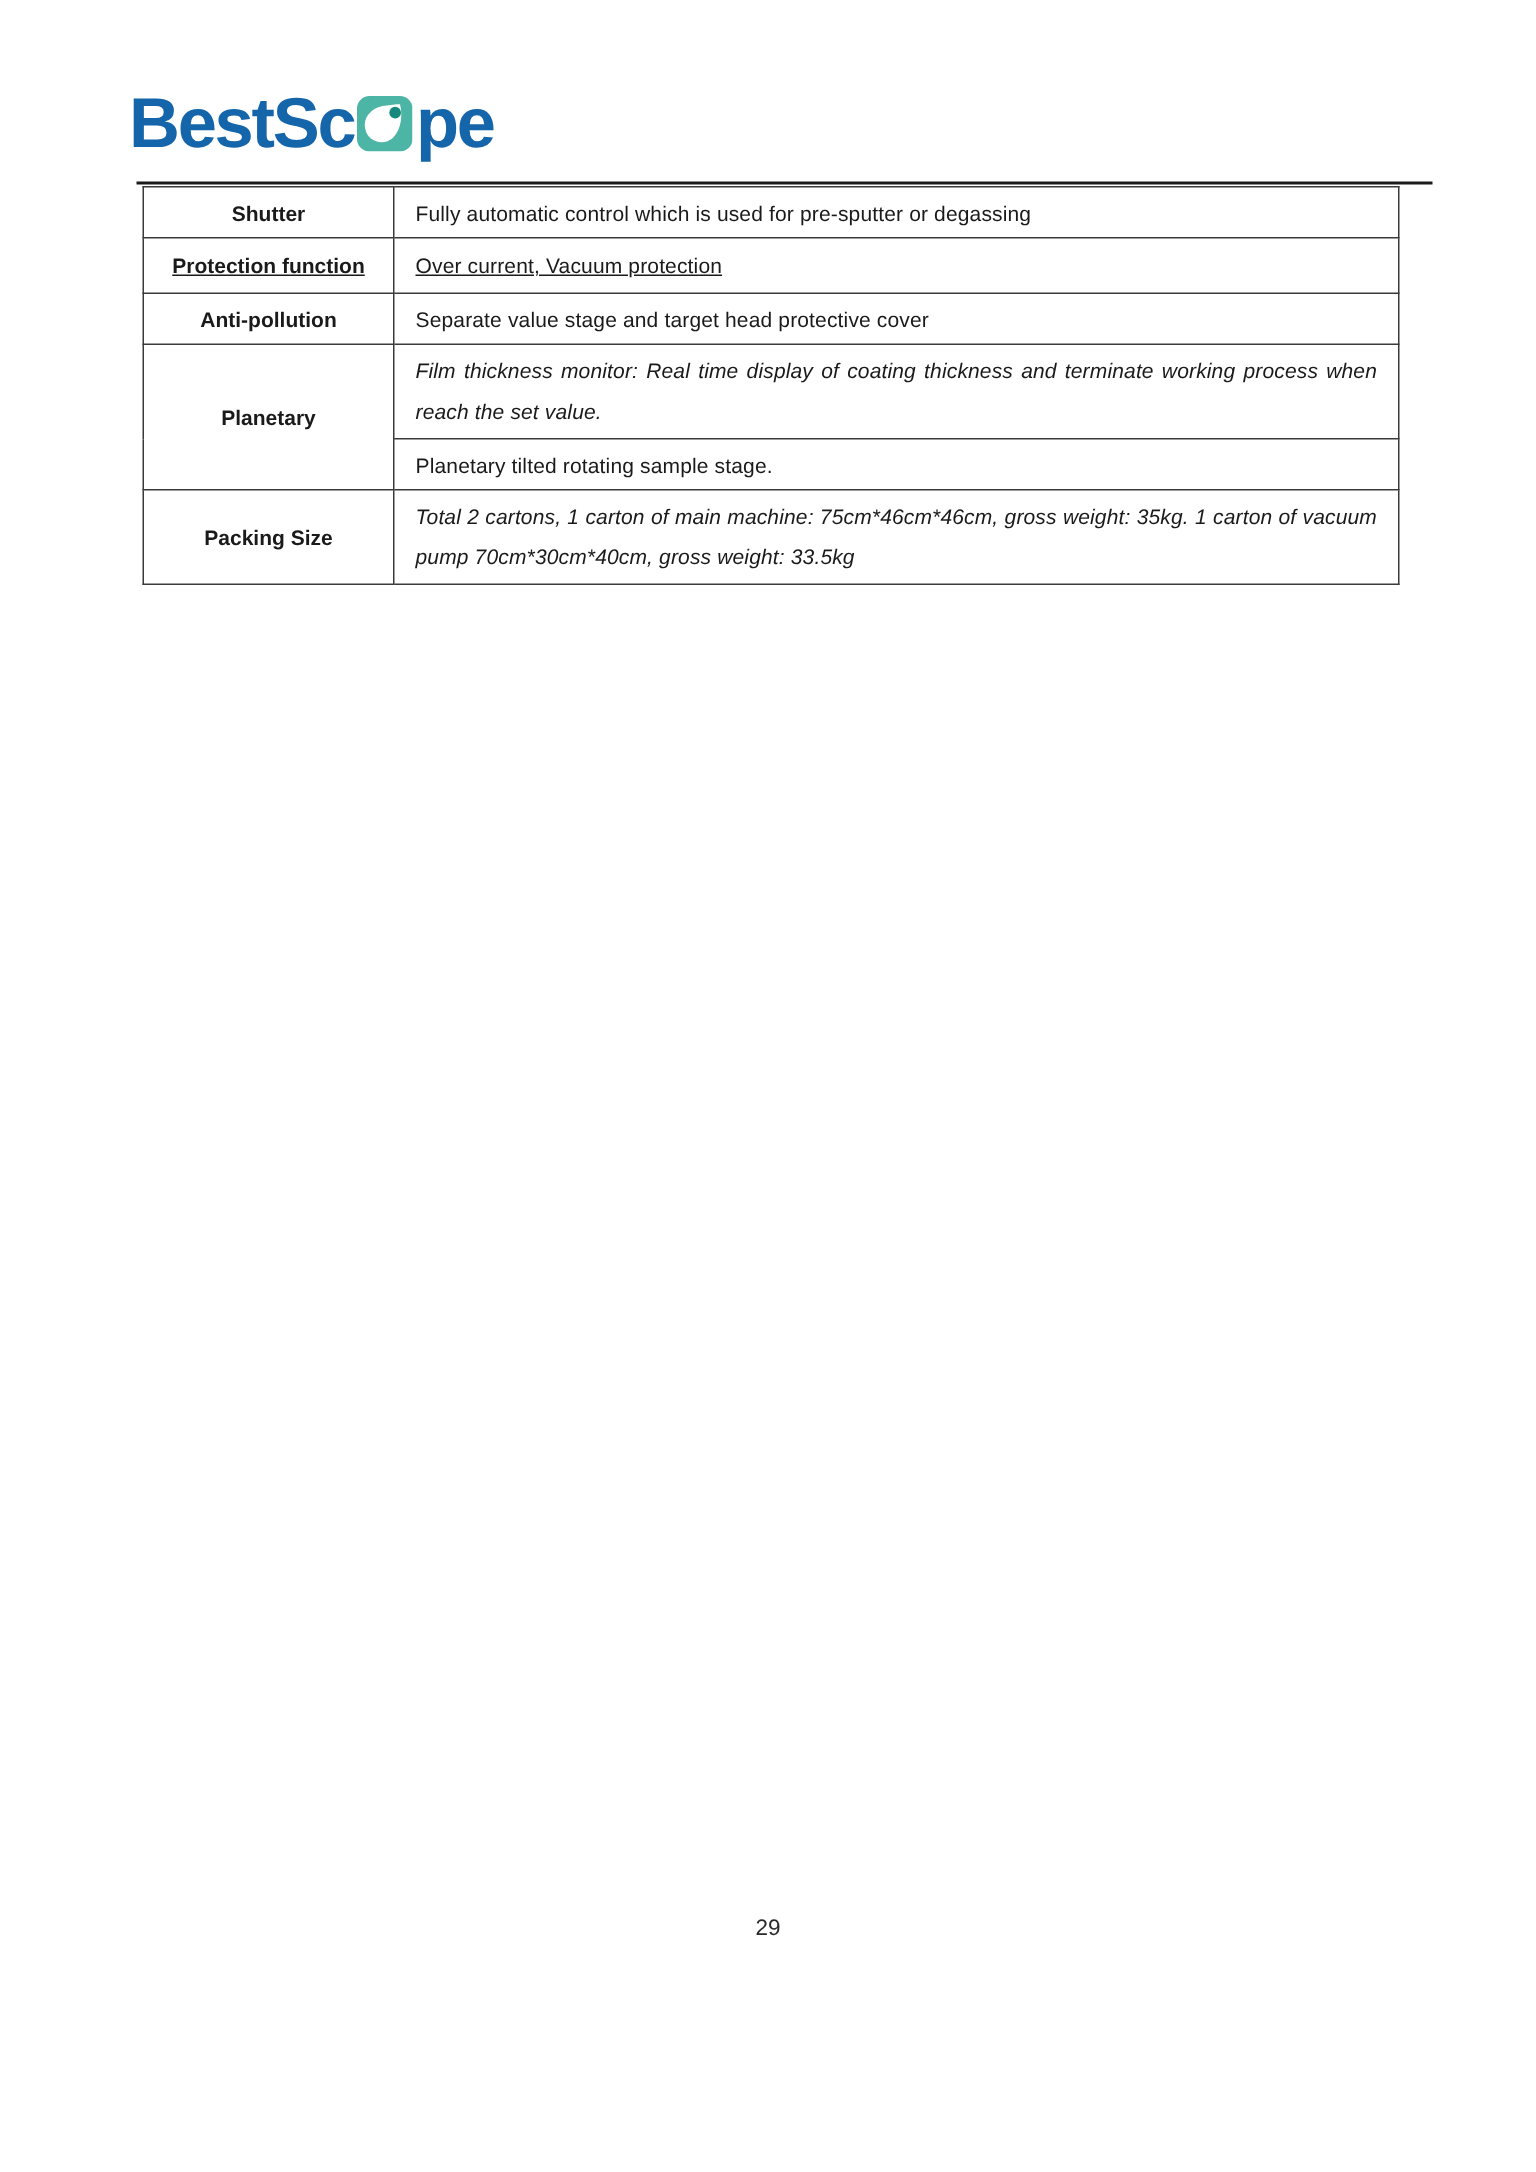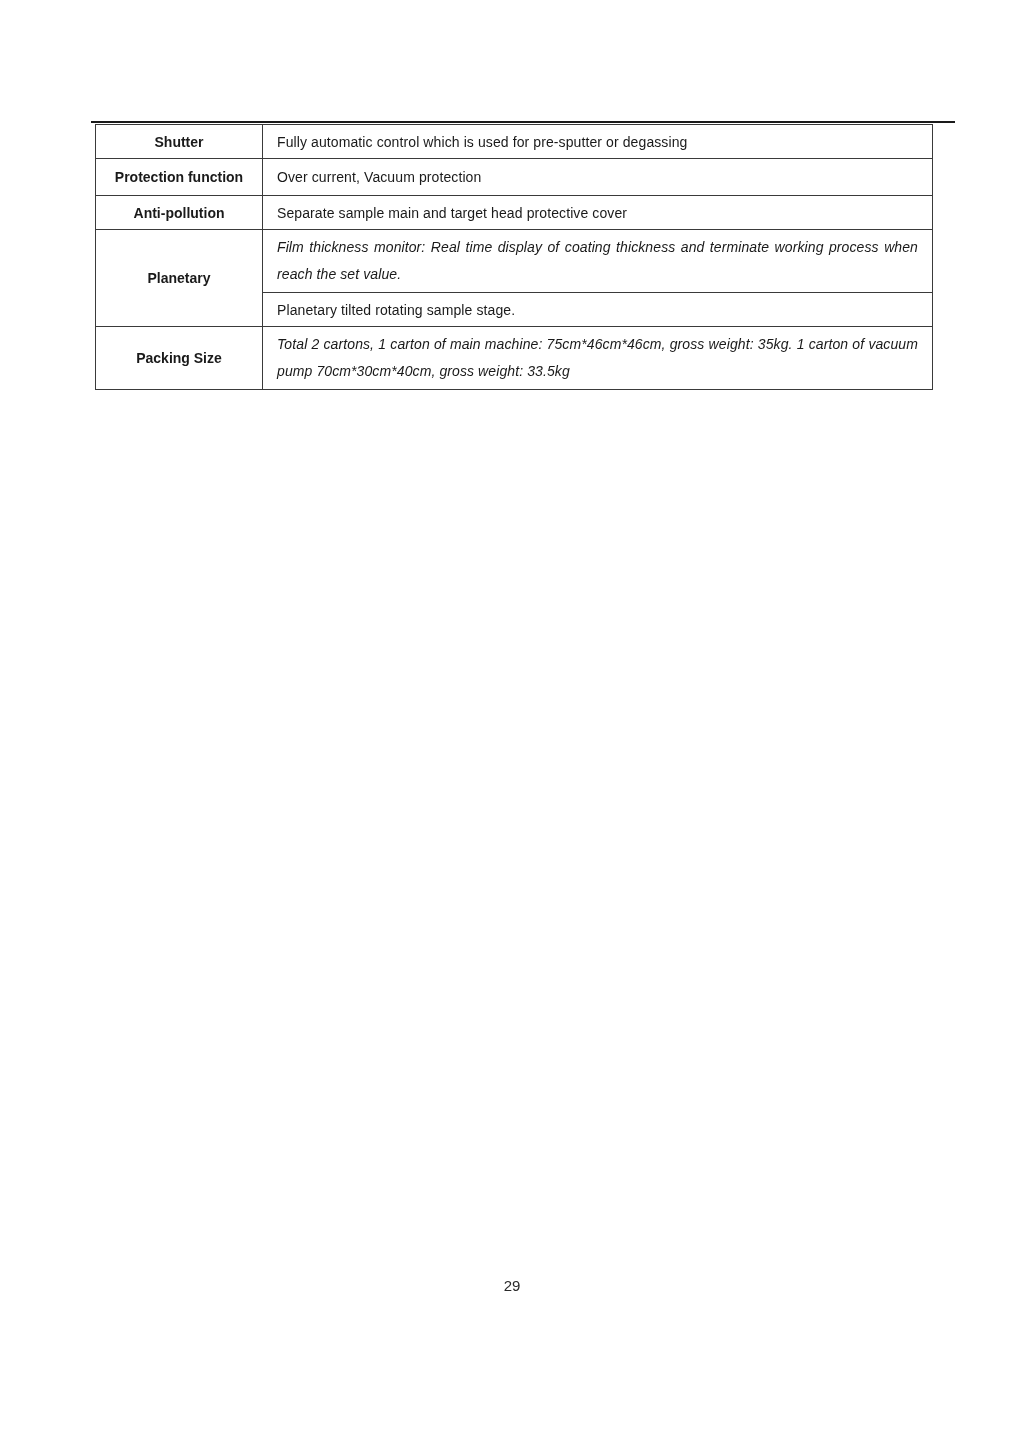--- a/index.html
+++ b/index.html
@@ -78,58 +78,67 @@
     padding: 4px 14px;
     letter-spacing: 0.1px;
   }
   .spec-table td.content-justify {
     text-align: justify;
     text-align-last: left;
     line-height: 27px;
     font-style: italic;
   }
   .row-h33 { height: 34px; }
-  .row-h37 { height: 37px; }
+  .row-h37 { height: 37px; text-decoration: underline; }
   .row-h56 { height: 56px; }
   .row-h34 { height: 34px; }
   .row-h55 { height: 55px; }
 
   
   .page-number {
     position: absolute;
     top: 1277px;
     left: 0;
     width: 100%;
     text-align: center;
     font-size: 15px;
     color: #2a2a2a;
   }
 </style>
 </head>
 <body>
 
 <div class="page">
 
+  <div class="logo">
+    <span>BestSc</span><span class="logo-o">
+      <svg width="37" height="37" viewBox="0 0 40 40" xmlns="http://www.w3.org/2000/svg">
+        <rect x="0" y="0" width="40" height="40" rx="9" fill="#4db5a5"></rect>
+        <path d="M31 6 C33 14 32 24 26 30 C19 36.5 8 33 6 24 C4 15 11 8 20 7 C24 6.5 28 6 31 6 Z" fill="#ffffff"></path>
+        <circle cx="27.5" cy="12" r="4.2" fill="#17897c"></circle>
+      </svg>
+    </span><span>pe</span>
+  </div>
 
 
   <div class="header-rule"></div>
 
   <table class="spec-table">
     <tbody>
       <tr class="row-h33">
         <td class="label-cell">Shutter</td>
         <td class="content-cell">Fully automatic control which is used for pre-sputter or degassing</td>
       </tr>
       <tr class="row-h37">
         <td class="label-cell">Protection function</td>
         <td class="content-cell">Over current, Vacuum protection</td>
       </tr>
       <tr class="row-h33">
         <td class="label-cell">Anti-pollution</td>
-        <td class="content-cell">Separate sample main and target head protective cover</td>
+        <td class="content-cell">Separate value stage and target head protective cover</td>
       </tr>
       <tr class="row-h56">
         <td class="label-cell" rowspan="2">Planetary</td>
         <td class="content-cell content-justify">Film thickness monitor: Real time display of coating thickness and terminate working process when reach the set value.</td>
       </tr>
       <tr class="row-h34">
         <td class="content-cell">Planetary tilted rotating sample stage.</td>
       </tr>
       <tr class="row-h55">
         <td class="label-cell">Packing Size</td>

